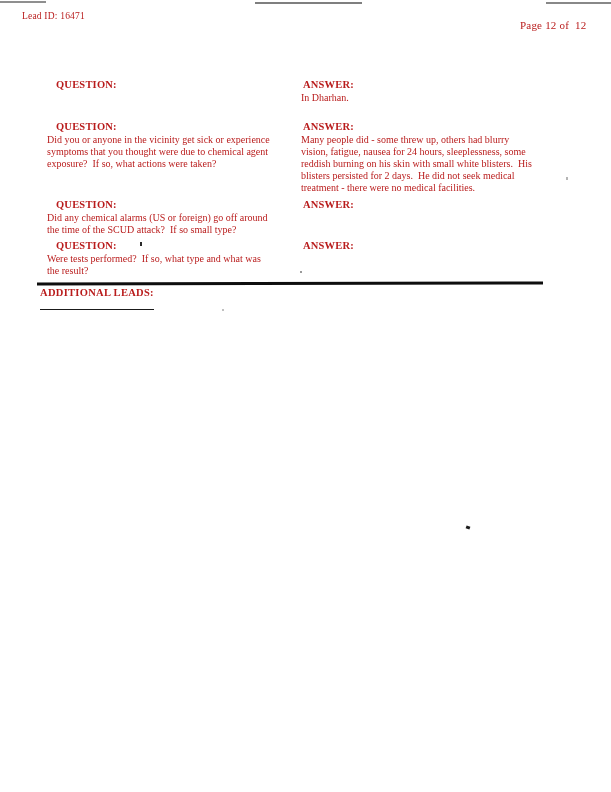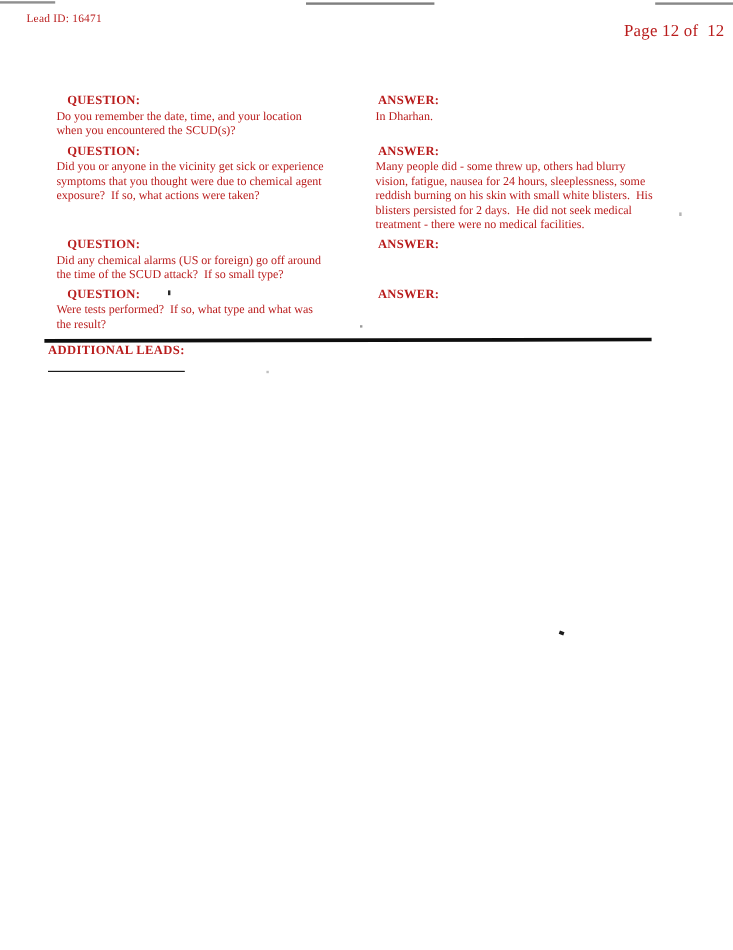--- a/index.html
+++ b/index.html
@@ -16,26 +16,26 @@
   .edge-seg.s1{left:0;top:1px;width:46px;background:#8f8f8f;}
   .edge-seg.s2{left:255px;top:2px;width:107px;background:#7f7f7f;}
   .edge-seg.s3{left:546px;top:2px;width:65px;background:#888888;}
 
   .lead-id{
     position:absolute;left:22px;top:11px;
     font-size:9.5px;letter-spacing:0.2px;
   }
   .page-num{
     position:absolute;left:520px;top:19px;
-    font-size:14px;white-space:pre;letter-spacing:0.2px;
+    font-size:11px;white-space:pre;letter-spacing:0.2px;
   }
 
   .row{position:absolute;left:0;top:0;width:611px;}
   .qcol{position:absolute;left:47px;width:252px;}
-  .acol{position:absolute;left:313px;width:264px;}
+  .acol{position:absolute;left:301px;width:264px;}
   .qa-label{
     font-weight:bold;font-size:10.5px;line-height:13px;
     letter-spacing:0.2px;
   }
   .qcol .qa-label{padding-left:9px;}
   .acol .qa-label{padding-left:2px;}
   .qa-text{
     font-size:10px;line-height:12px;
     white-space:pre-wrap;margin-top:1px;
   }
@@ -67,22 +67,20 @@
   <div class="edge-seg s1"></div>
   <div class="edge-seg s2"></div>
   <div class="edge-seg s3"></div>
 
   <div class="lead-id">Lead ID: 16471</div>
   <div class="page-num">Page 12 of  12</div>
 
   <div class="row" style="top:78px">
     <div class="qcol">
       <div class="qa-label">QUESTION:</div>
-      <div class="qa-text">Do you remember the date, time, and your location
-when you encountered the SCUD(s)?</div>
     </div>
     <div class="acol">
       <div class="qa-label">ANSWER:</div>
       <div class="qa-text">In Dharhan.</div>
     </div>
   </div>
 
   <div class="row" style="top:120px">
     <div class="qcol">
       <div class="qa-label">QUESTION:</div>

